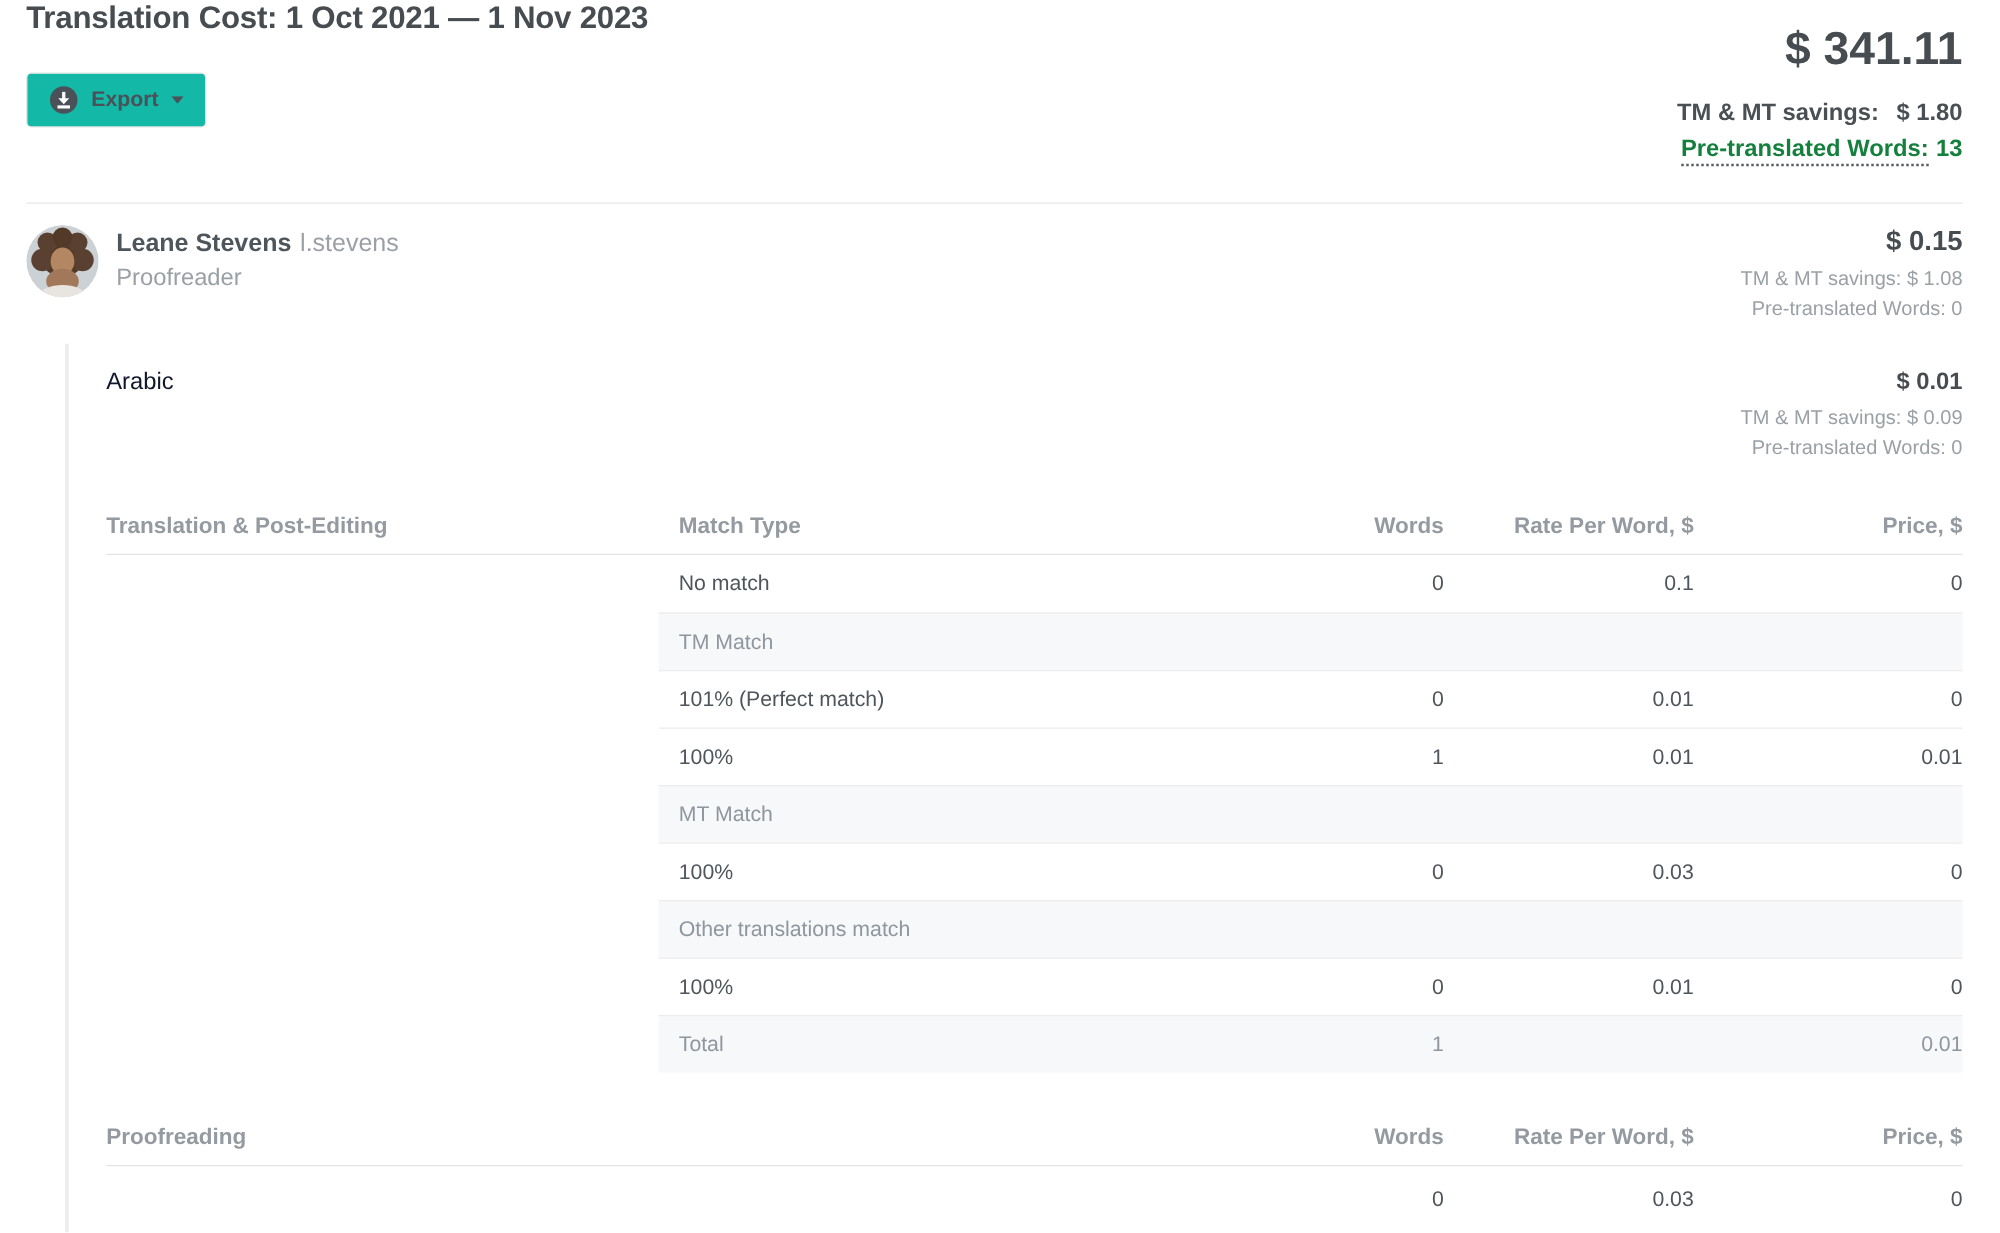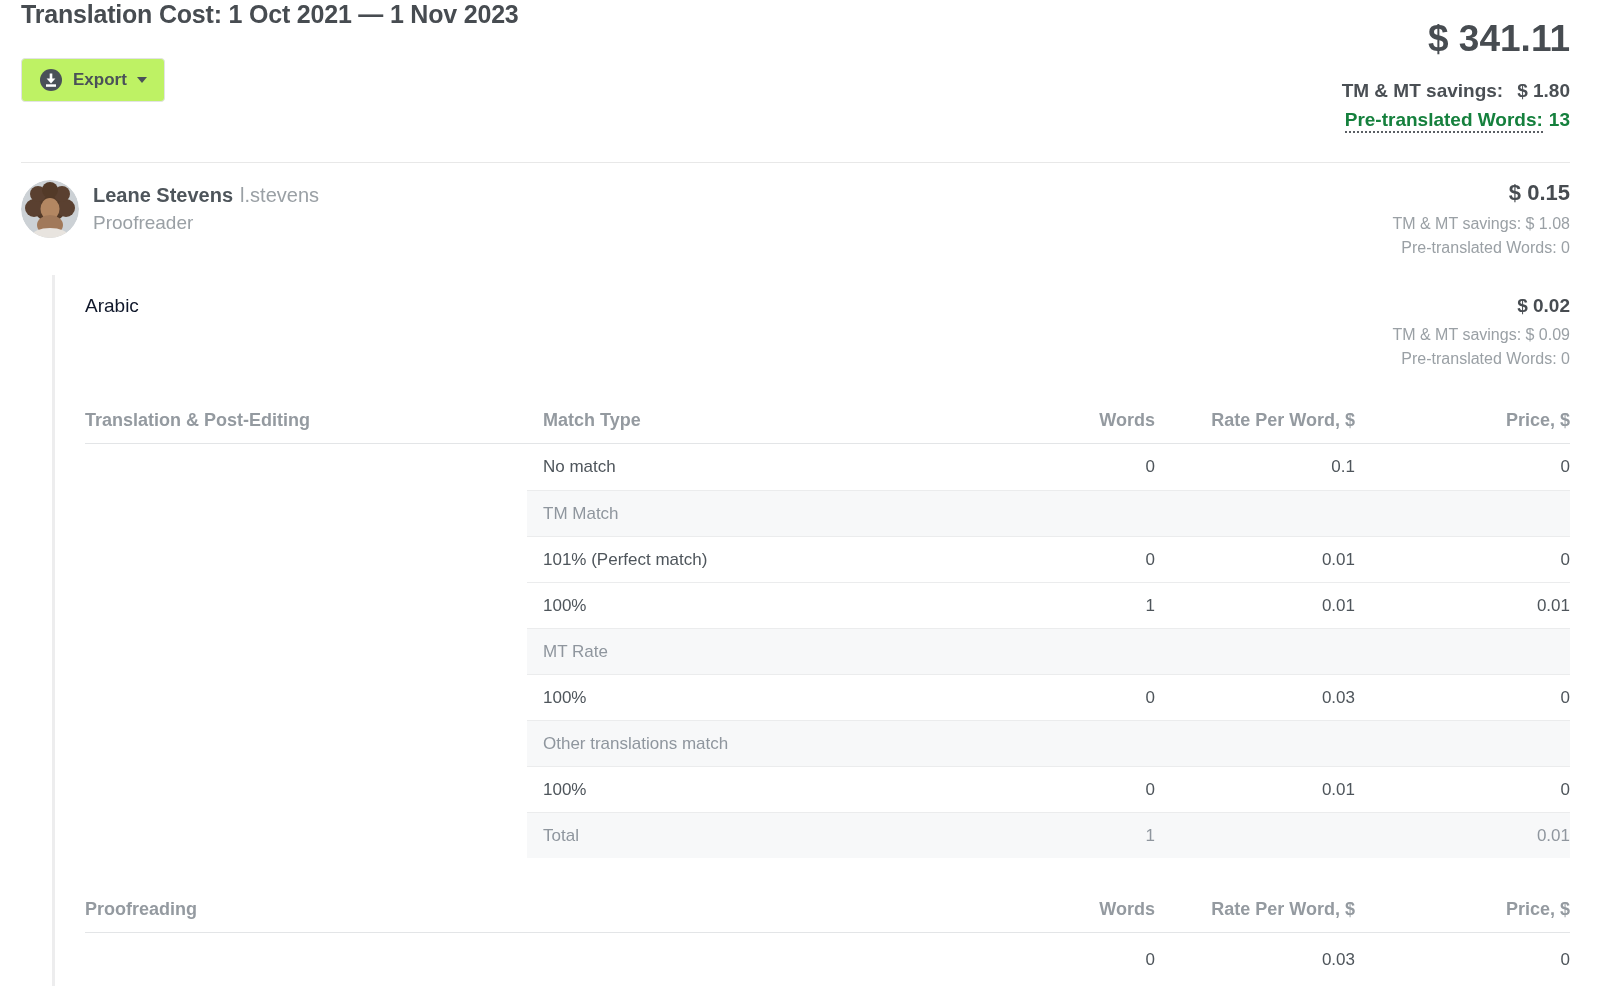--- a/index.html
+++ b/index.html
@@ -3,21 +3,21 @@
 <meta charset="utf-8">
 <style>
   * { box-sizing: border-box; margin: 0; padding: 0; }
   html,body { background:#fff; }
   body { font-family: "Liberation Sans", "DejaVu Sans", sans-serif; color:#4e555b; }
   .page { position:relative; width:1600px; height:986px; overflow:hidden; background:#fff; }
 
   
   .top { display:flex; justify-content:space-between; align-items:flex-start; padding:0 30px 0 21px; }
   .page-title { font-size:25px; font-weight:700; color:#474c51; letter-spacing:-0.2px; }
-  .export-btn { margin-top:29px; height:44px; padding:0 17px; background:#bef264;
+  .export-btn { margin-top:29px; height:44px; padding:0 17px; background:#14b8a6;
     border:1px solid #e2e3e4; border-radius:4px; display:inline-flex; align-items:center; gap:10px;
     font-family:inherit; font-size:17px; font-weight:700; color:#4a5158; cursor:pointer; }
   .export-btn svg { display:block; }
   .top-right { text-align:right; }
   .grand-total { margin-top:20px; font-size:37px; line-height:1; font-weight:700; color:#474c51; }
   .savings-line { margin-top:23px; font-size:19px; font-weight:700; color:#4a4f54; }
   .savings-line .sv { margin-left:14px; }
   .pre-line { margin-top:7px; font-size:19px; font-weight:700; color:#15803d; }
   .pre-line .dotted { border-bottom:2px dotted #5a5f64; padding-bottom:1px; cursor:help; }
   .pre-line .pv { margin-left:6px; }
@@ -136,21 +136,21 @@
       <div class="sub-stat">TM &amp; MT savings: $ 1.08</div>
       <div class="sub-stat">Pre-translated Words: 0</div>
     </div>
   </div>
 
   <div class="lang-block">
 
     <div class="lang-head">
       <div class="lang-name">Arabic</div>
       <div class="lang-right">
-        <div class="lang-total">$ 0.02</div>
+        <div class="lang-total">$ 0.01</div>
         <div class="sub-stat">TM &amp; MT savings: $ 0.09</div>
         <div class="sub-stat">Pre-translated Words: 0</div>
       </div>
     </div>
 
     <div class="thead">
       <div class="label-cell">Translation &amp; Post-Editing</div>
       <div class="tgrid">
         <div class="c-match">Match Type</div>
         <div class="c-words">Words</div>
@@ -179,21 +179,21 @@
         <div class="c-rate">0.01</div>
         <div class="c-price">0</div>
       </div>
       <div class="trow">
         <div class="c-match">100%</div>
         <div class="c-words">1</div>
         <div class="c-rate">0.01</div>
         <div class="c-price">0.01</div>
       </div>
       <div class="trow group">
-        <div class="c-match">MT Rate</div>
+        <div class="c-match">MT Match</div>
         <div class="c-words"></div>
         <div class="c-rate"></div>
         <div class="c-price"></div>
       </div>
       <div class="trow">
         <div class="c-match">100%</div>
         <div class="c-words">0</div>
         <div class="c-rate">0.03</div>
         <div class="c-price">0</div>
       </div>

